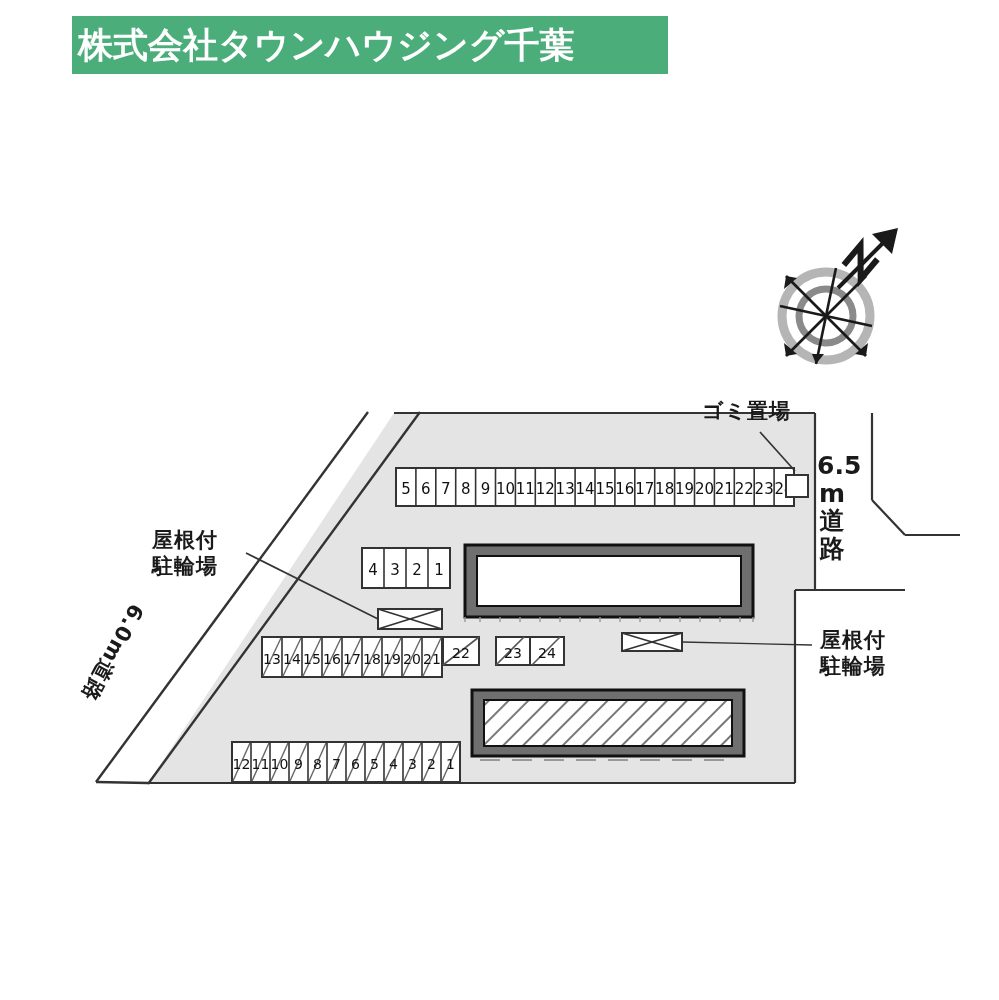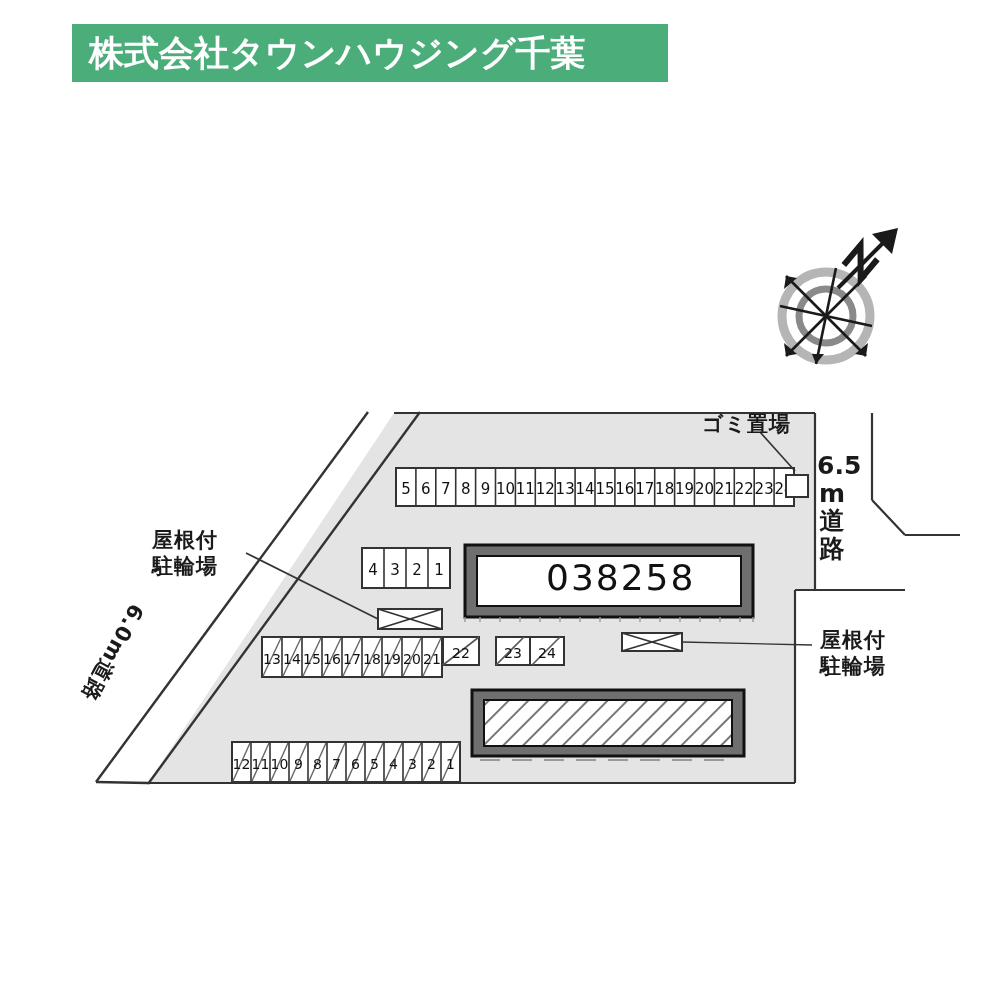--- a/index.html
+++ b/index.html
@@ -20,29 +20,29 @@
     left: 0; top: 0;
     width: 999px;
     height: 1000px;
     background: #ffffff;
   }
 
   
   #header-banner {
     position: absolute;
     left: 72px;
-    top: 24px;
+    top: 16px;
     width: 596px;
     height: 58px;
     background: #4aad7a;
     display: flex;
     align-items: center;
     justify-content: flex-start;
     box-sizing: border-box;
-    padding-left: 17px;
+    padding-left: 6px;
   }
   #header-title {
     color: #ffffff;
     font-size: 35px;
     font-weight: bold;
     letter-spacing: 0px;
     line-height: 1;
     white-space: nowrap;
     font-family: "DejaVu Sans", "Liberation Sans", sans-serif;
   }
@@ -63,21 +63,20 @@
     font-weight: bold;
     font-family: "DejaVu Sans", "Liberation Sans", sans-serif;
     white-space: nowrap;
     line-height: 1.12;
   }
   #label-gomi {
     left: 702px;
     top: 400px;
     font-size: 21px;
     letter-spacing: 1px;
-    margin-top: 13px;
   }
   #label-road-65 {
     left: 817px;
     top: 452px;
     font-size: 25px;
     text-align: center;
     width: 30px;
     line-height: 1.1;
     letter-spacing: 0px;
   }
@@ -407,15 +406,14 @@
     <span>駐輪場</span>
   </div>
 
   <div class="map-label" id="label-bike-right">
     <span>屋根付</span>
     <span>駐輪場</span>
   </div>
 
   <div id="label-road-60">6.0m道路</div>
 
-  <div class="bldg-code" id="bldg-code-1">038258</div>
 
 </div>
 
 </body></html>

